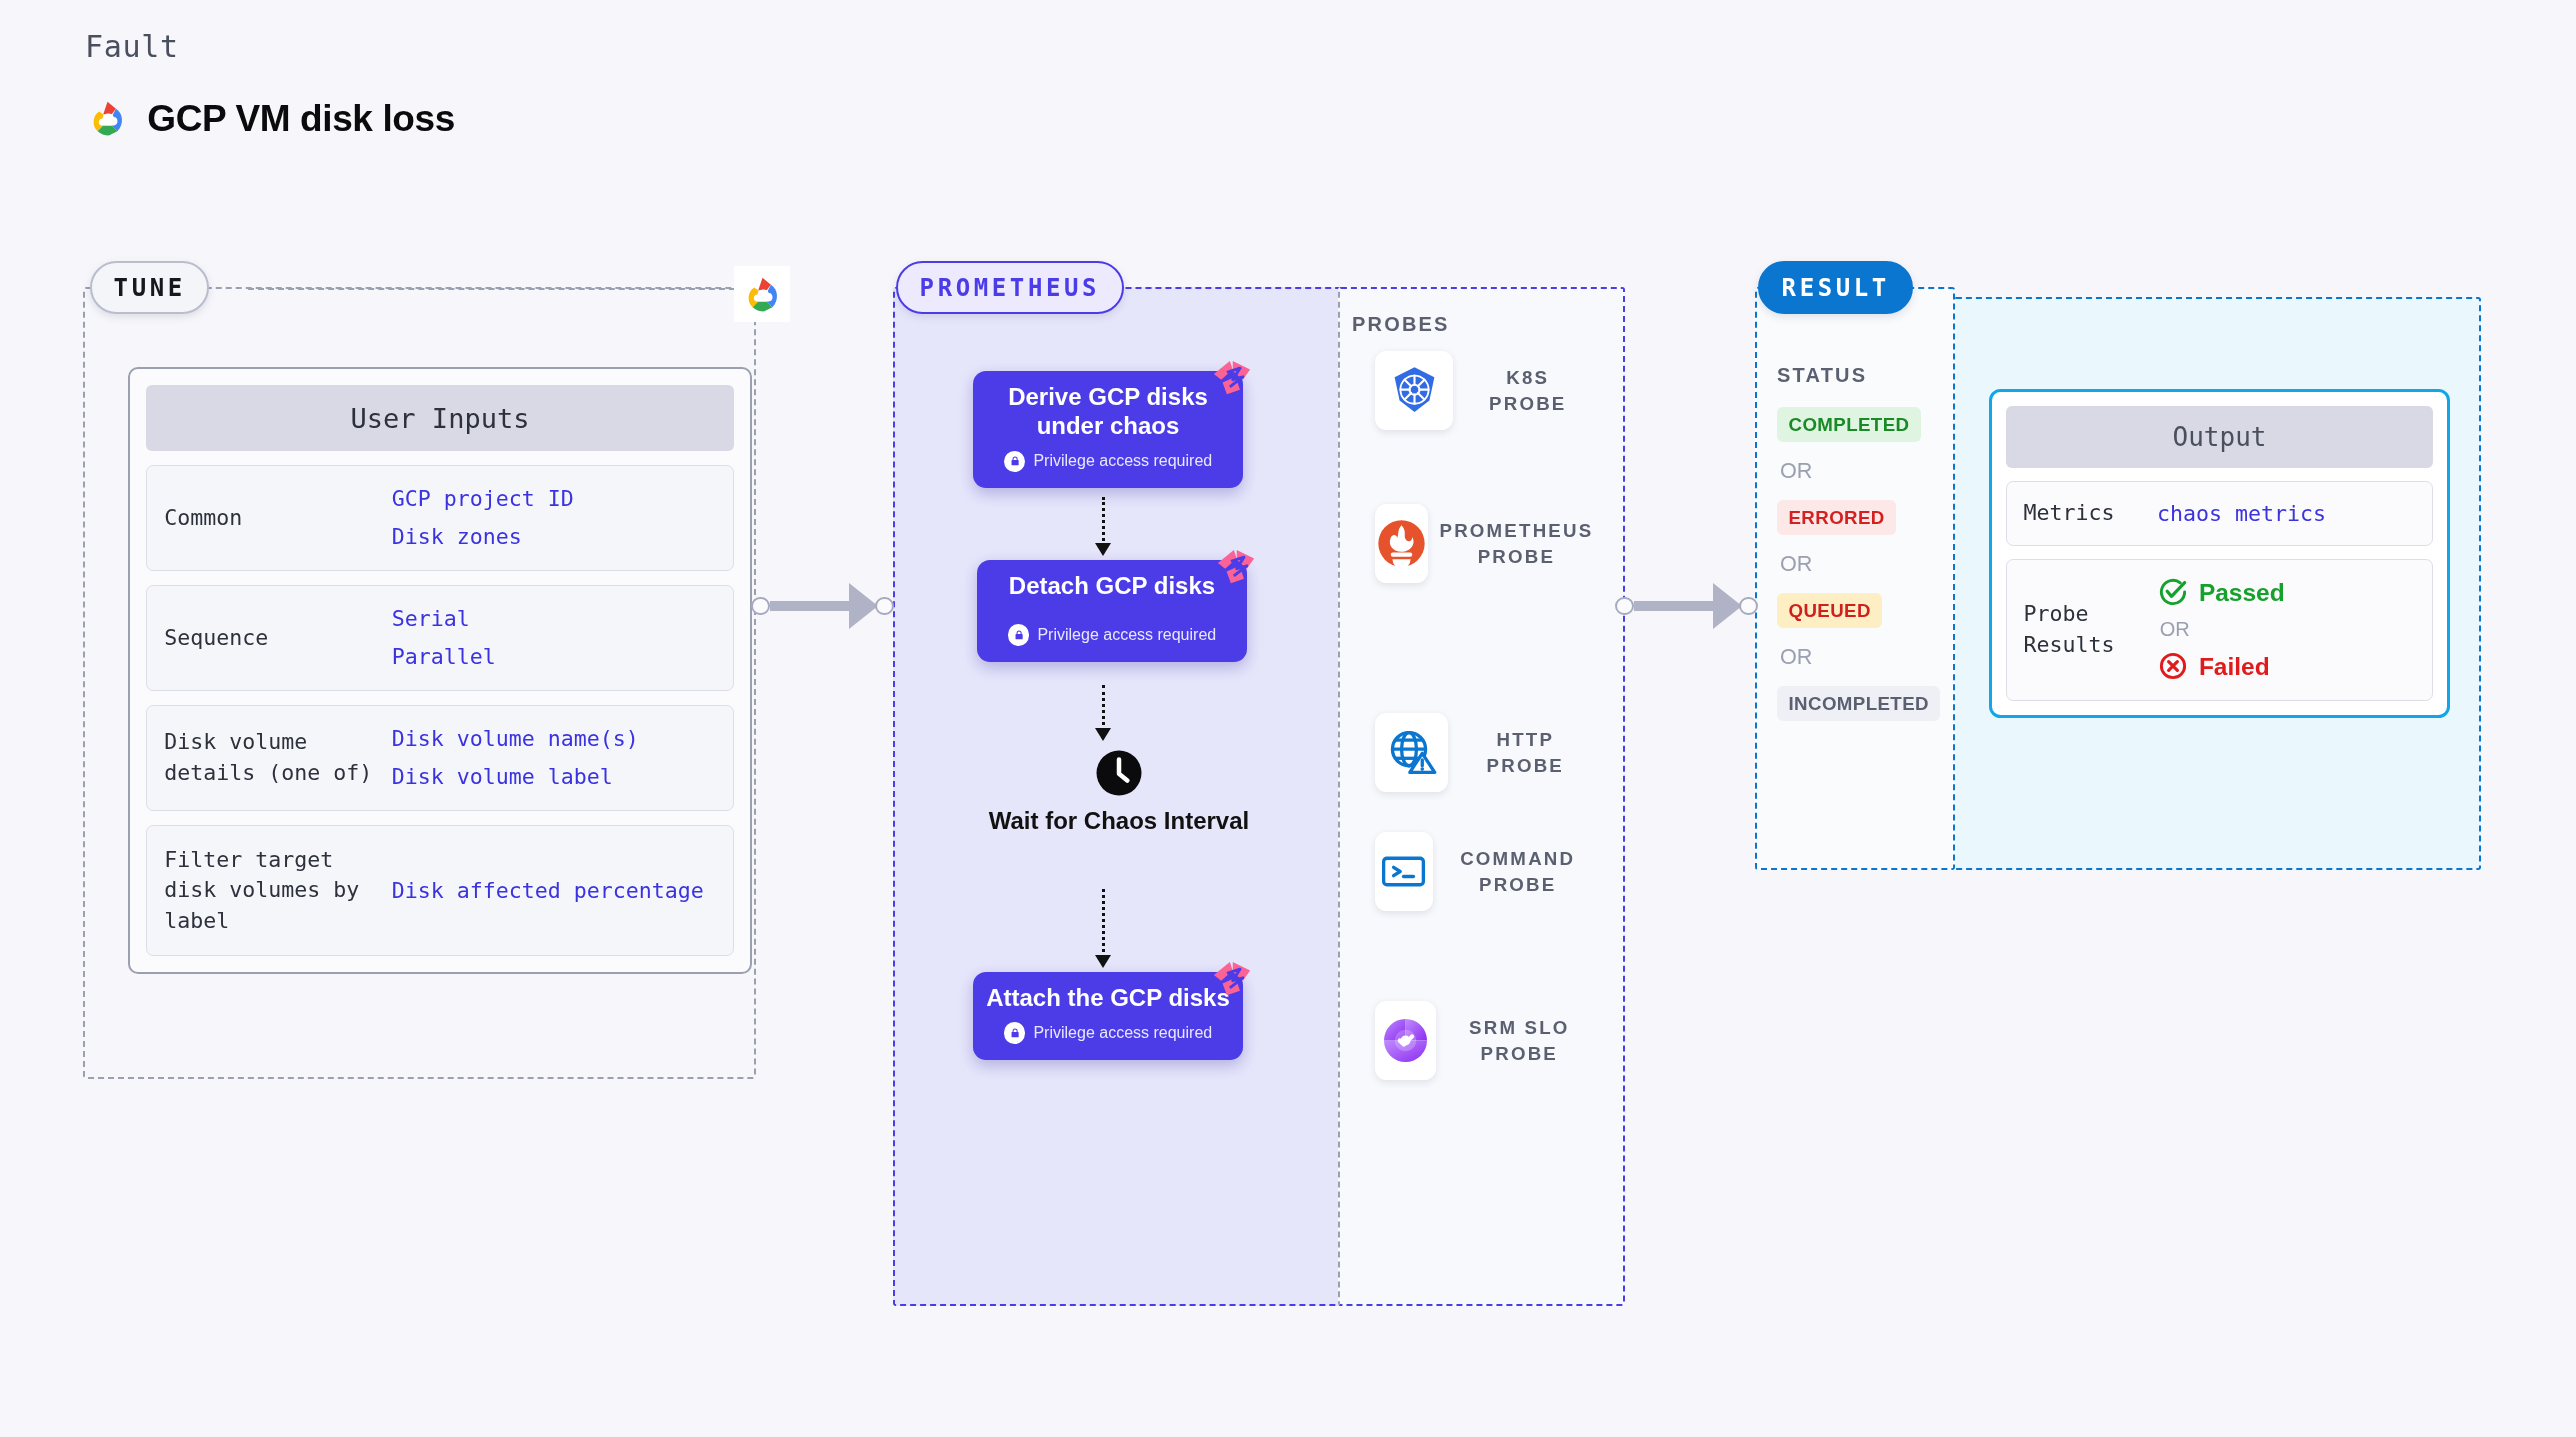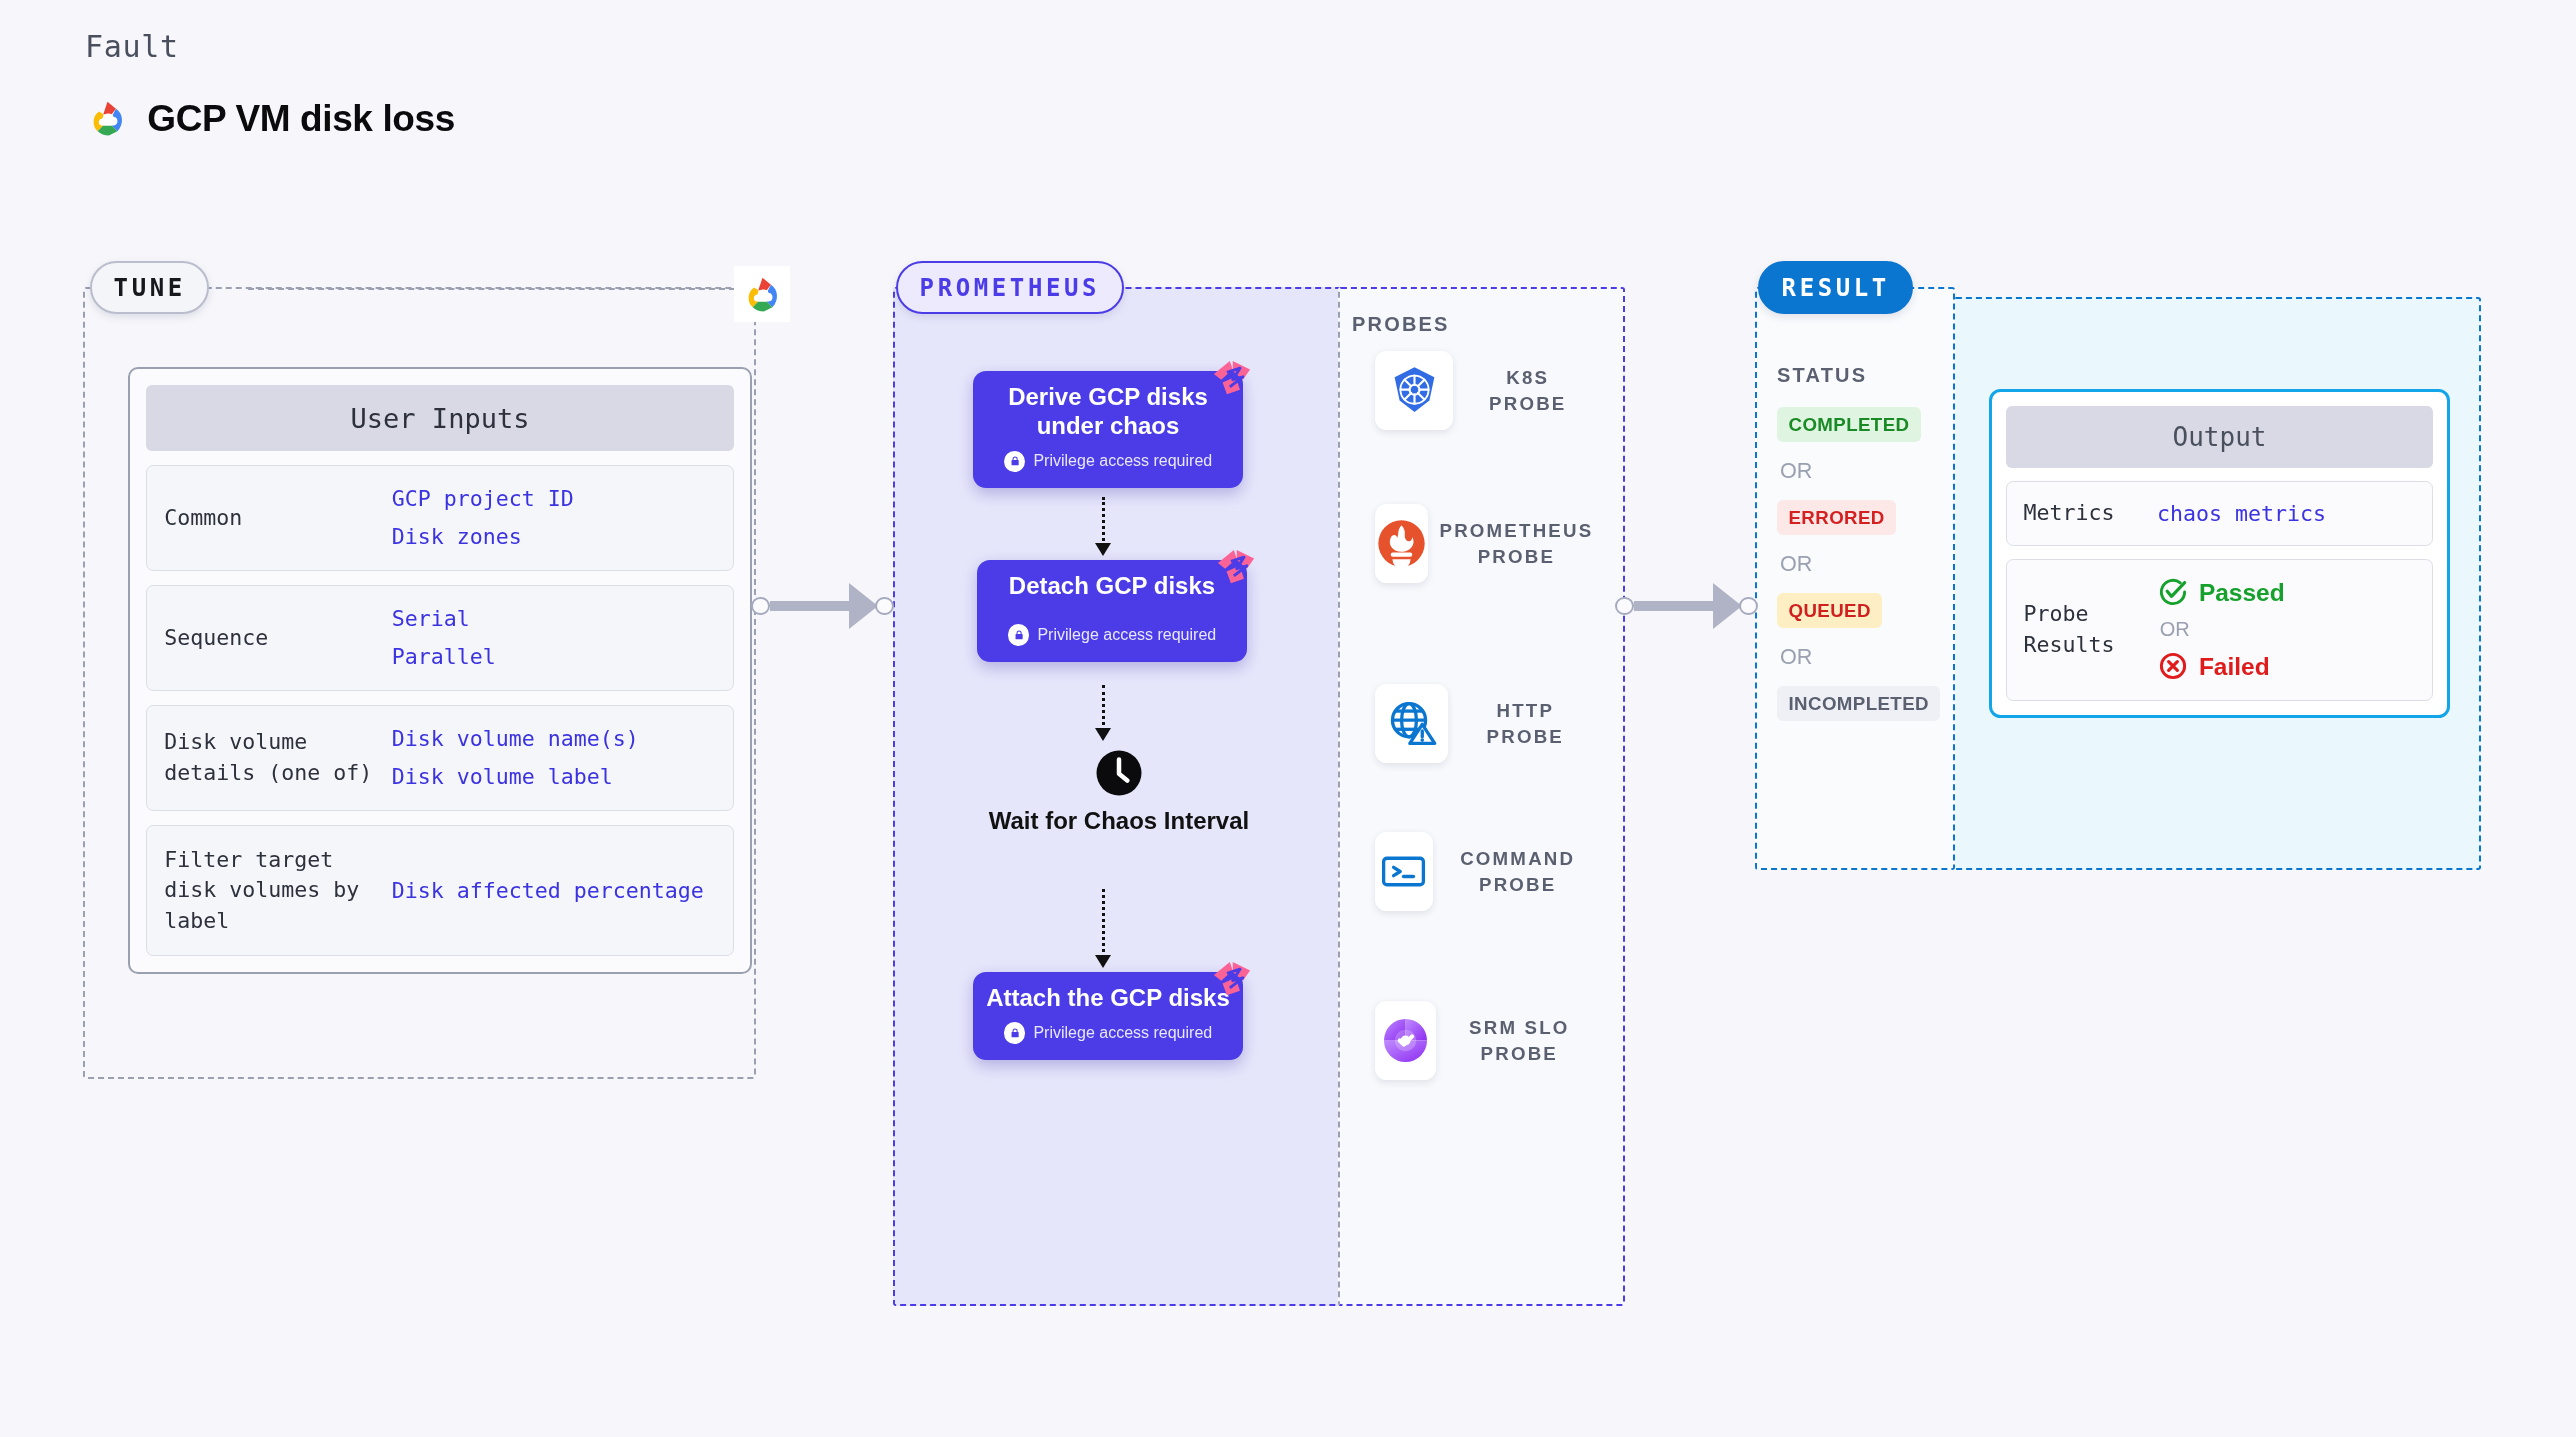--- a/index.html
+++ b/index.html
@@ -404,21 +404,21 @@
     <svg viewBox="0 0 64 64">
       <circle cx="32" cy="32" r="28" fill="#e6522c"></circle>
       <path d="M32 10 c7 8 2 12 5 17 c2 4 8 3 8 -3 c5 9 -3 18 -13 18 c-10 0 -17 -8 -13 -17 c2 -5 7 -4 8 0 c2 -6 0 -9 5 -15 z" fill="#ffffff"></path>
       <rect x="19" y="43" width="26" height="5" rx="2.5" fill="#ffffff"></rect>
       <path d="M21 51 h22 a11 11 0 0 1 -22 0 z" fill="#ffffff"></path>
     </svg>
   </span>
   <div class="probe-label">PROMETHEUS PROBE</div>
 </div>
 
-<div class="probe-item" style="top:684px;">
+<div class="probe-item" style="top:713px;">
   <span class="probe-icon-box">
     <svg viewBox="0 0 64 64">
       <g fill="none" stroke="#0b76d0" stroke-width="4">
         <circle cx="29" cy="28" r="20"></circle>
         <ellipse cx="29" cy="28" rx="9" ry="20"></ellipse>
         <line x1="9" y1="28" x2="49" y2="28"></line>
         <line x1="12" y1="17" x2="46" y2="17"></line>
         <line x1="12" y1="39" x2="46" y2="39"></line>
       </g>
       <path d="M45 33 L60 56 H30 Z" fill="#ffffff" stroke="#0b76d0" stroke-width="4" stroke-linejoin="round"></path>

